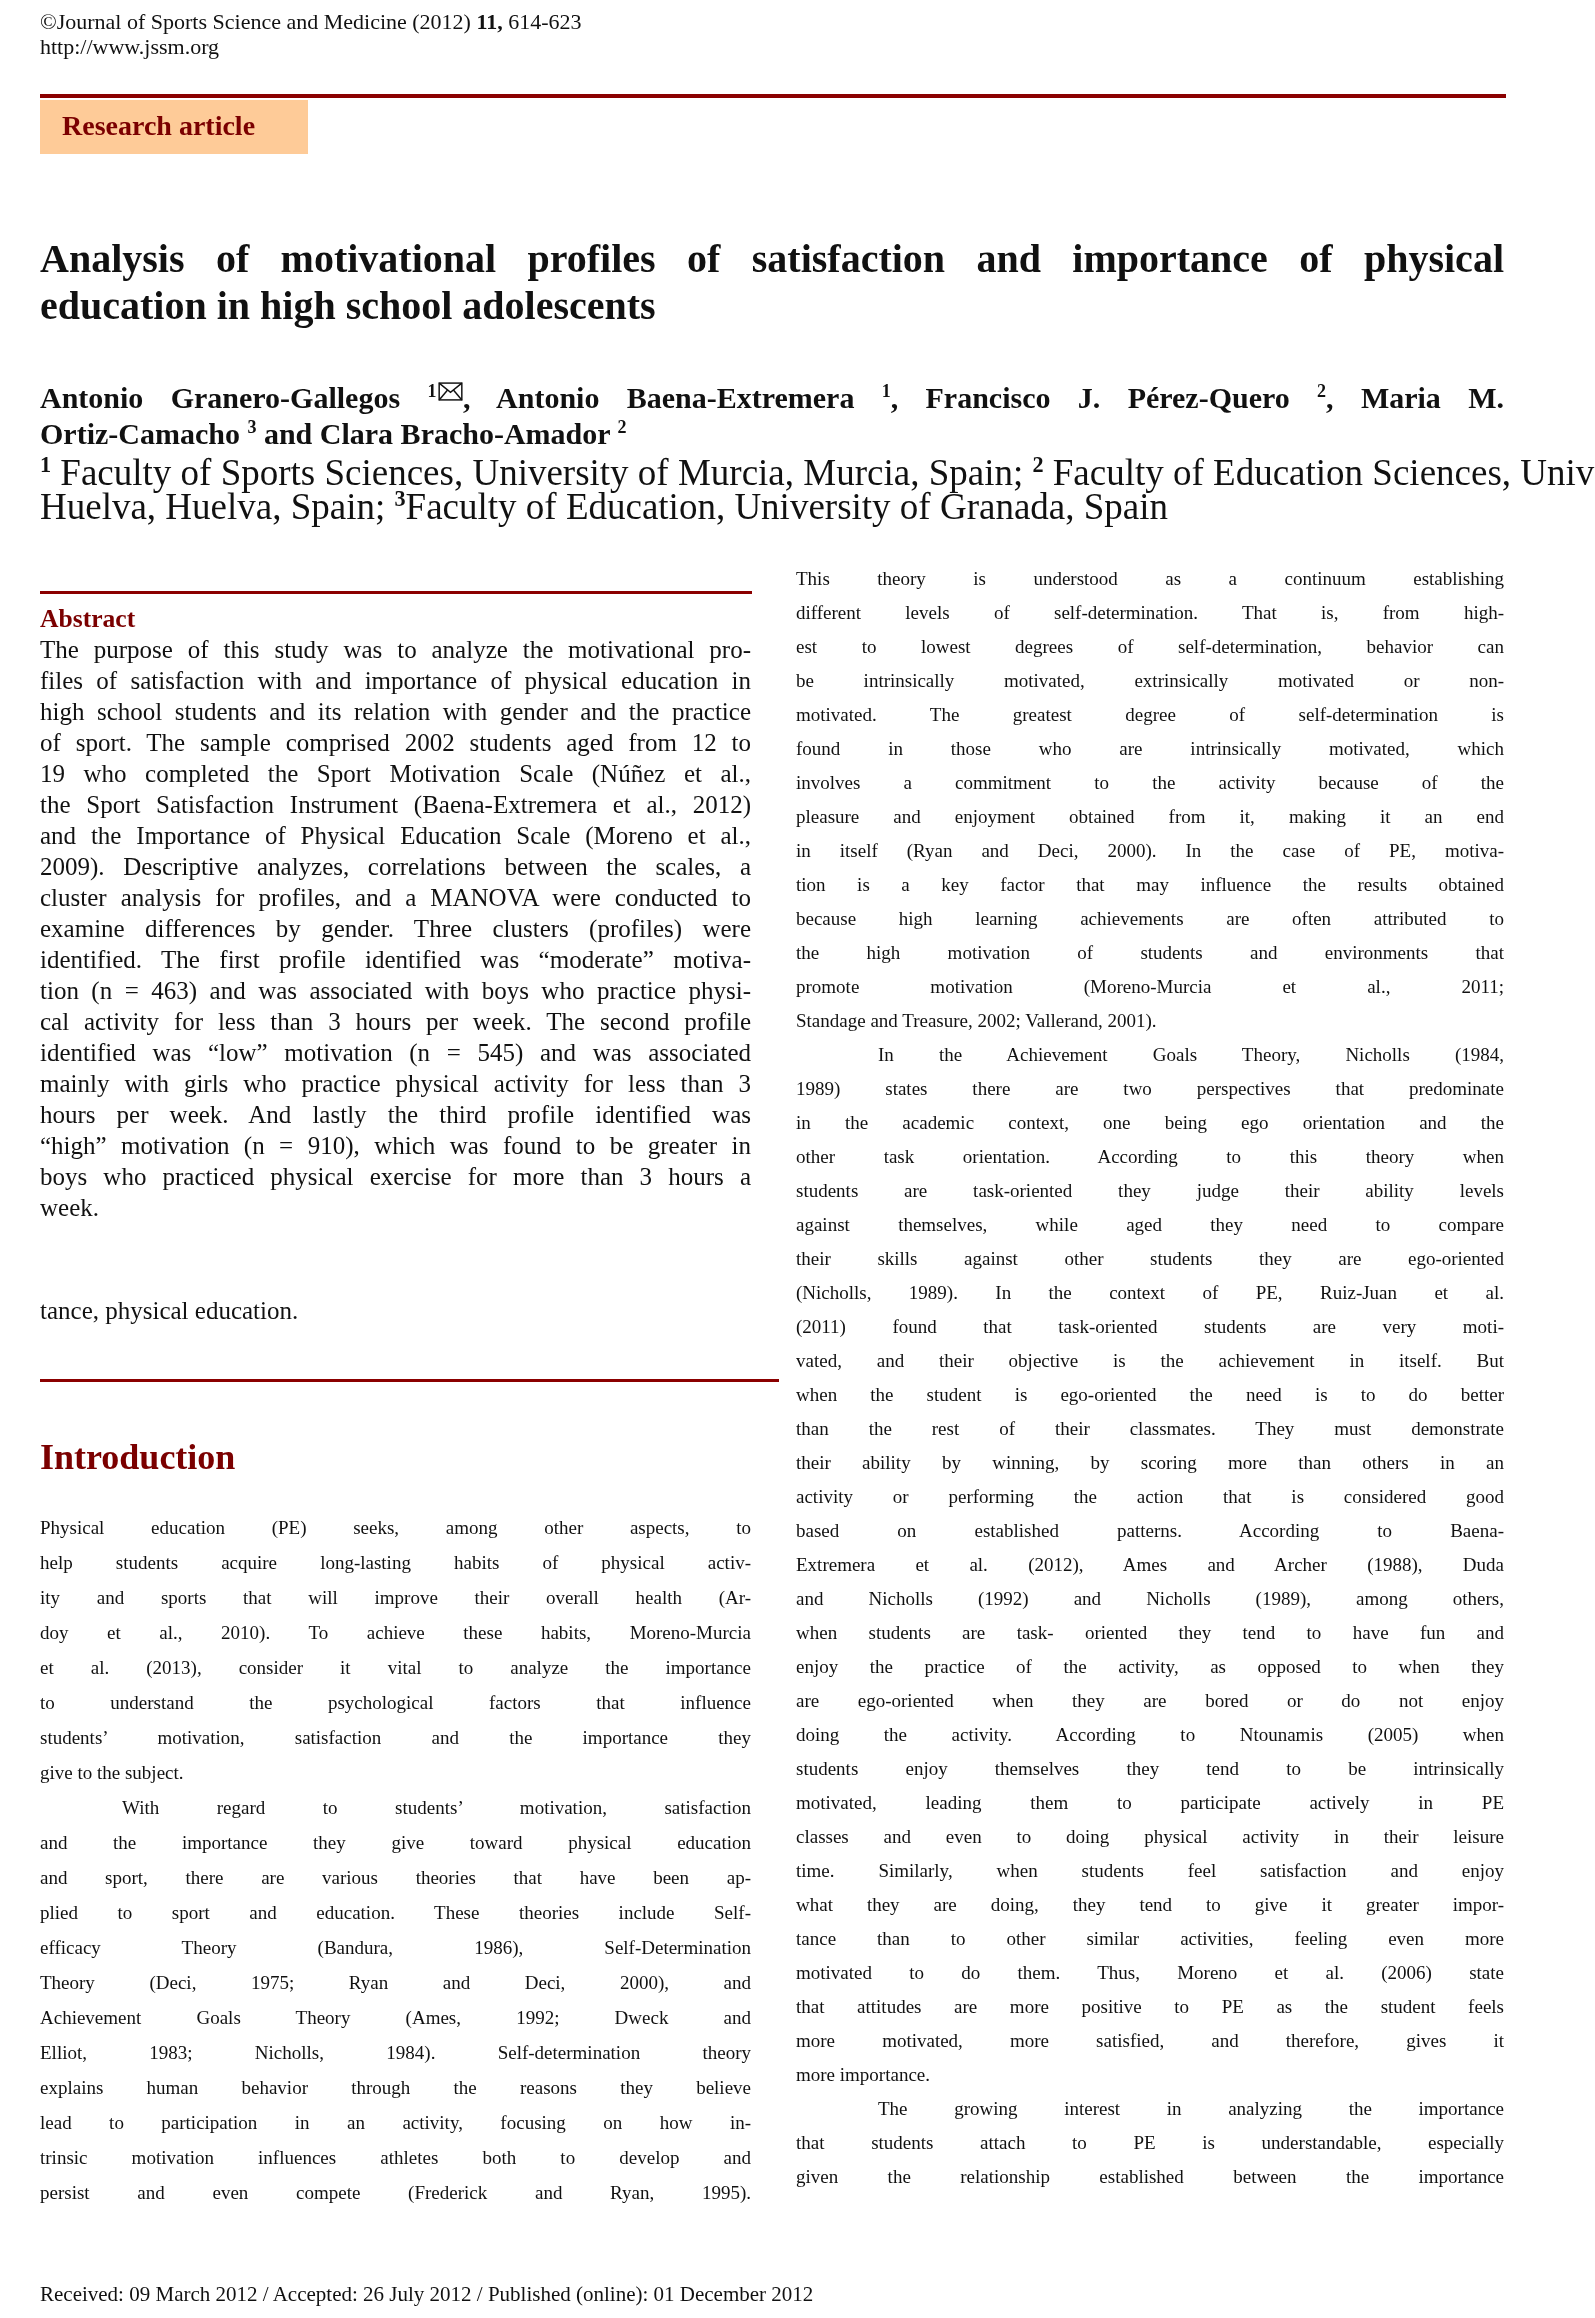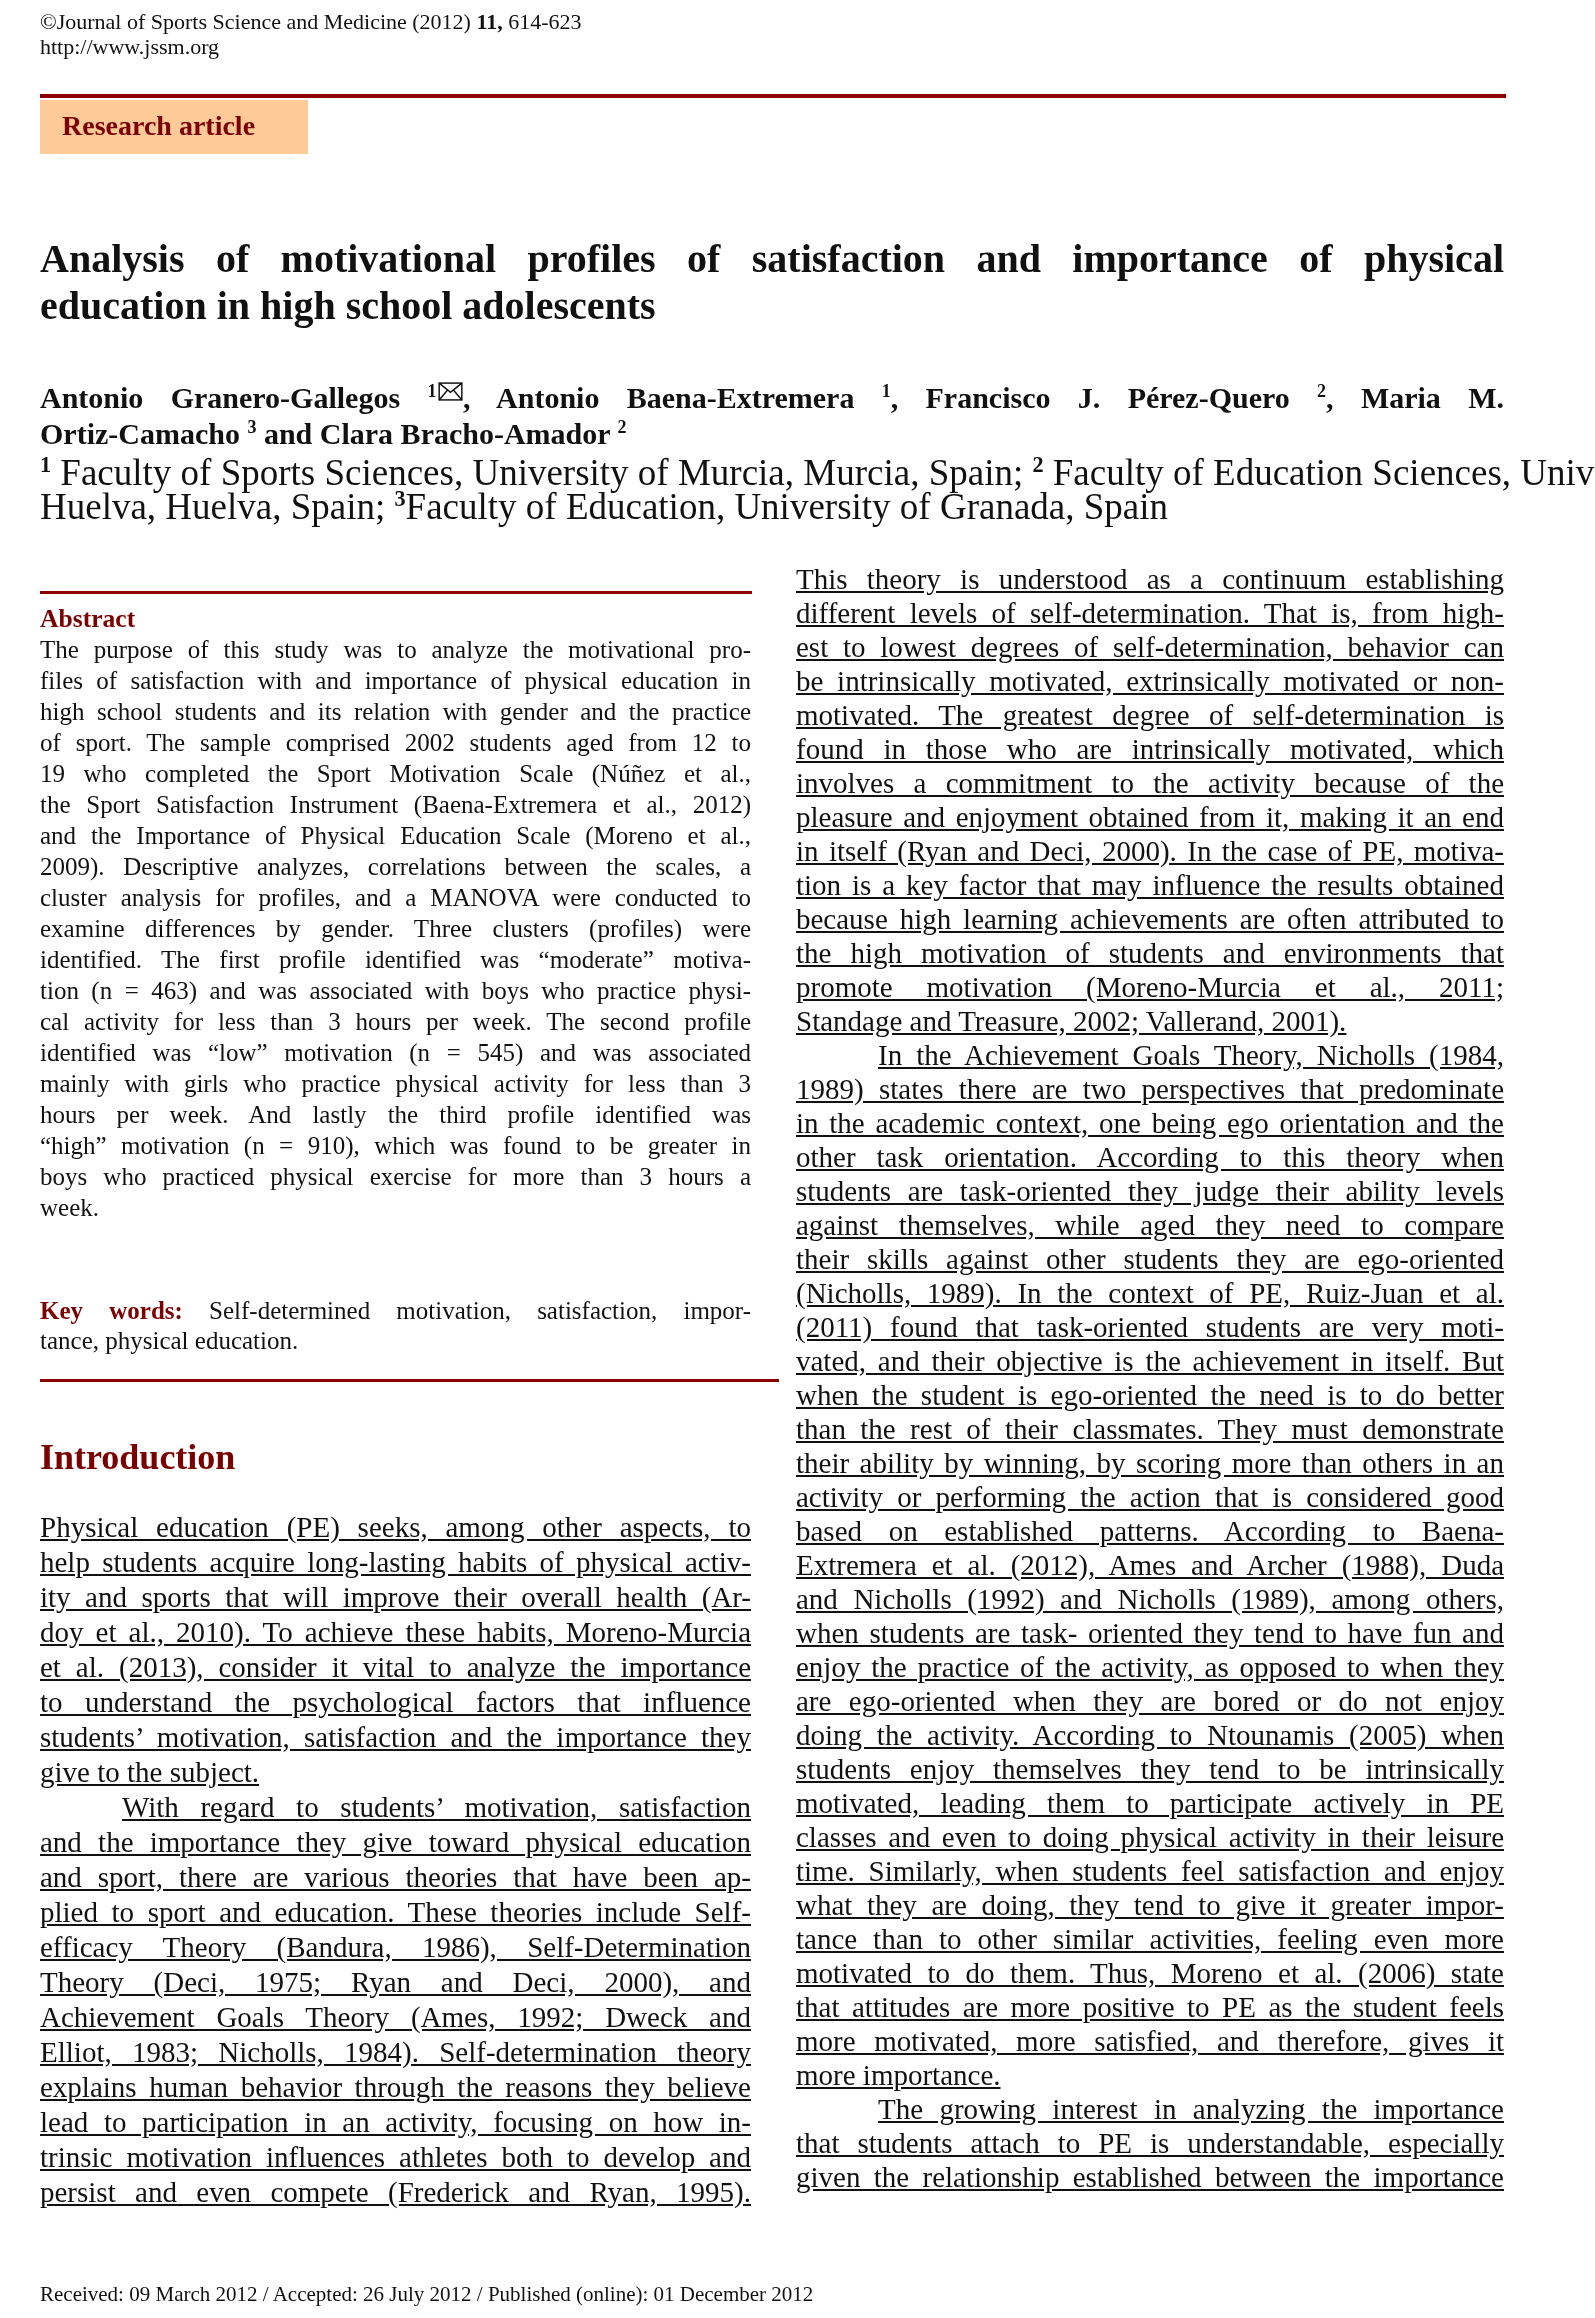--- a/index.html
+++ b/index.html
@@ -22,21 +22,21 @@
   .envelope { display: inline-block; width: 25px; height: 19px; vertical-align: 0.25em; margin-left: 1.5px; }
   .affil { left: 40px; width: 1464px; font-size: 37px; line-height: 34px; }
   .col-left { left: 40px; width: 711px; }
   .col-right { left: 796px; width: 708px; }
   .abstract-h { font-size: 25.6px; font-weight: bold; color: #7b0000; }
   .abstract-body { font-size: 25px; line-height: 31px; }
   .abstract-body .jline { line-height: 31px; height: 31px; }
   .kw { font-size: 25px; line-height: 30px; }
   .kw .lbl { color: #7b0000; font-weight: bold; }
   .intro-h { font-size: 36px; font-weight: bold; color: #7b0000; }
-  .body-text { font-size: 29px; text-decoration: underline; }
+  .body-text { font-size: 19px; }
   .body-text .jline { height: 35px; line-height: 35px; }
   .right-text .jline { height: 34px; line-height: 34px; }
   .indent { padding-left: 82px; }
   .footer { left: 40px; font-size: 21px; white-space: nowrap; }
 </style>
 </head>
 <body>
 
 <div class="abs hdr" style="top:8.8px;"><span>©Journal of Sports Science and Medicine (2012) </span><b>11,</b><span> 614-623</span></div>
 <div class="abs hdr" style="top:34px;">http://www.jssm.org</div>
@@ -85,21 +85,20 @@
     <span class="jline">cal activity for less than 3 hours per week. The second profile</span>
     <span class="jline">identified was “low” motivation (n = 545) and was associated</span>
     <span class="jline">mainly with girls who practice physical activity for less than 3</span>
     <span class="jline">hours per week. And lastly the third profile identified was</span>
     <span class="jline">“high” motivation (n = 910), which was found to be greater in</span>
     <span class="jline">boys who practiced physical exercise for more than 3 hours a</span>
     <span class="jline last">week.</span>
   </div>
 
 <div class="abs col-left kw" style="top:1296px;">
-  <span class="jline"><span class="lbl">Key words:</span><span> Self-determined motivation, satisfaction, impor-</span></span>
   <span class="jline last">tance, physical education.</span>
 </div>
 <div class="abs rule" style="left:40px; top:1379px; width:739px; height:2.9px;"></div>
 
 <div class="abs col-left intro-h" style="top:1436px;">Introduction</div>
 <div class="abs col-left body-text" id="left-body" style="top:1510px;">
     <span class="jline">Physical education (PE) seeks, among other aspects, to</span>
     <span class="jline">help students acquire long-lasting habits of physical activ-</span>
     <span class="jline">ity and sports that will improve their overall health (Ar-</span>
     <span class="jline">doy et al., 2010). To achieve these habits, Moreno-Murcia</span>

